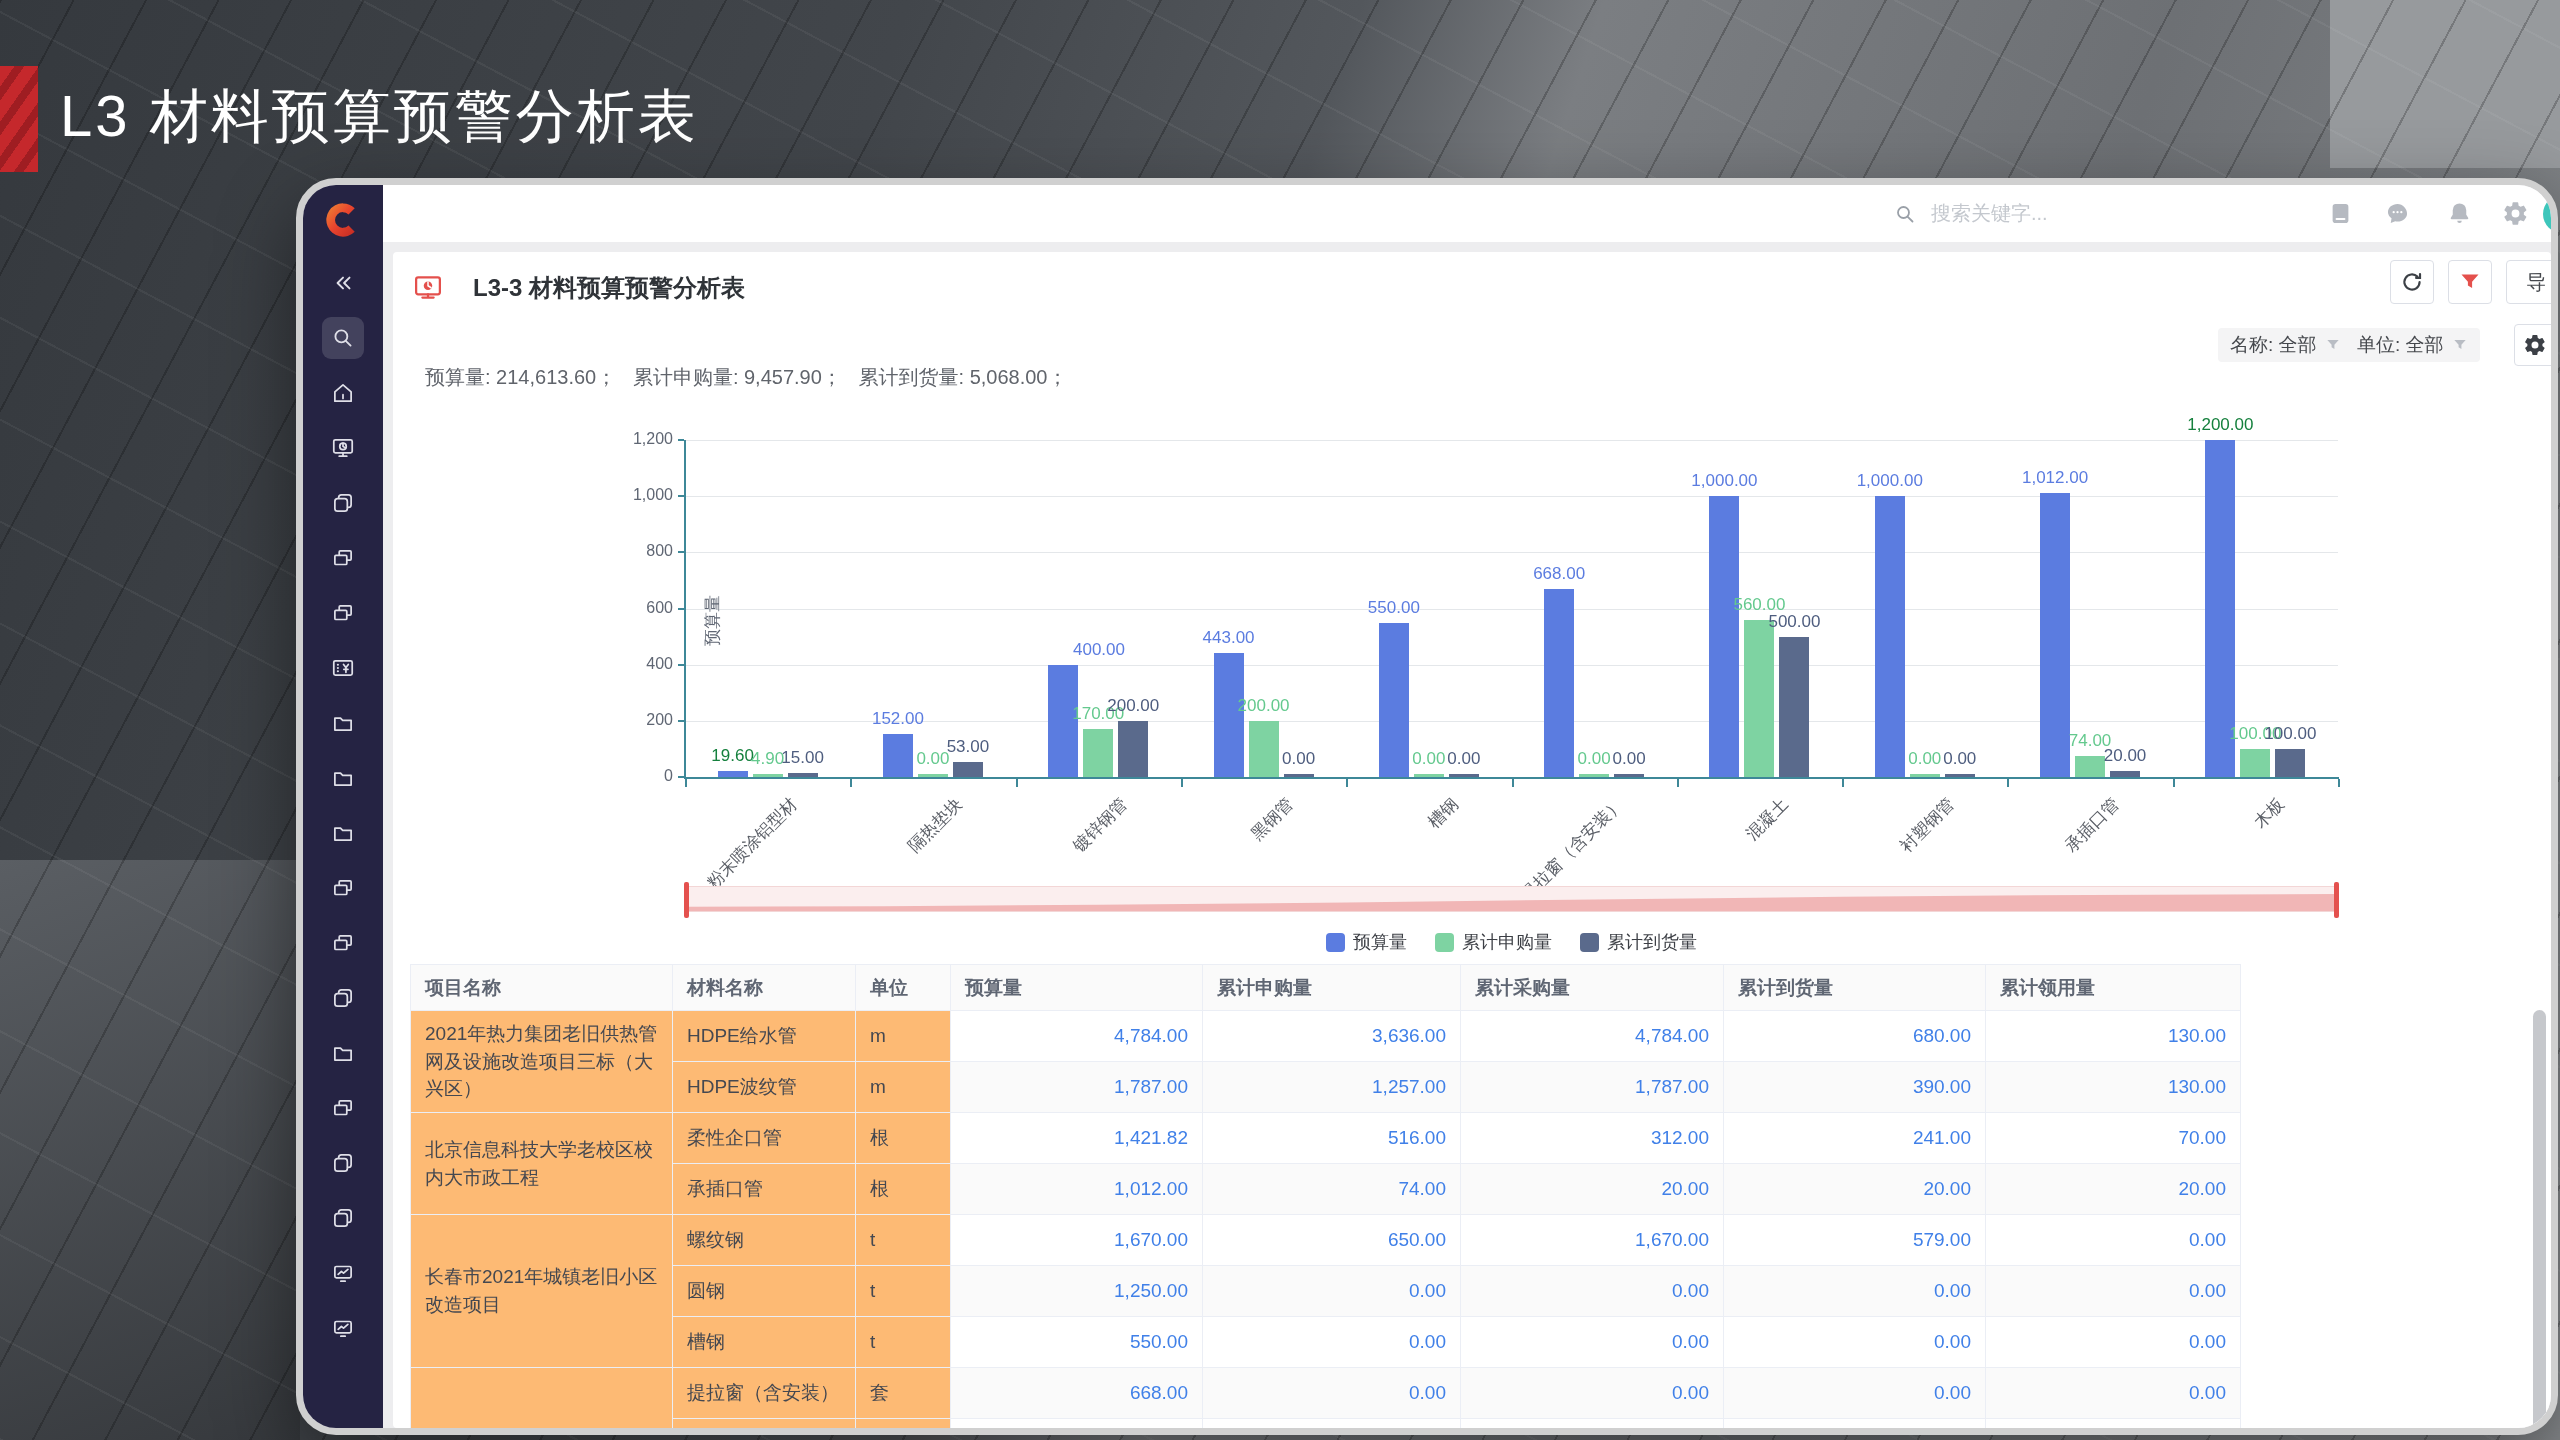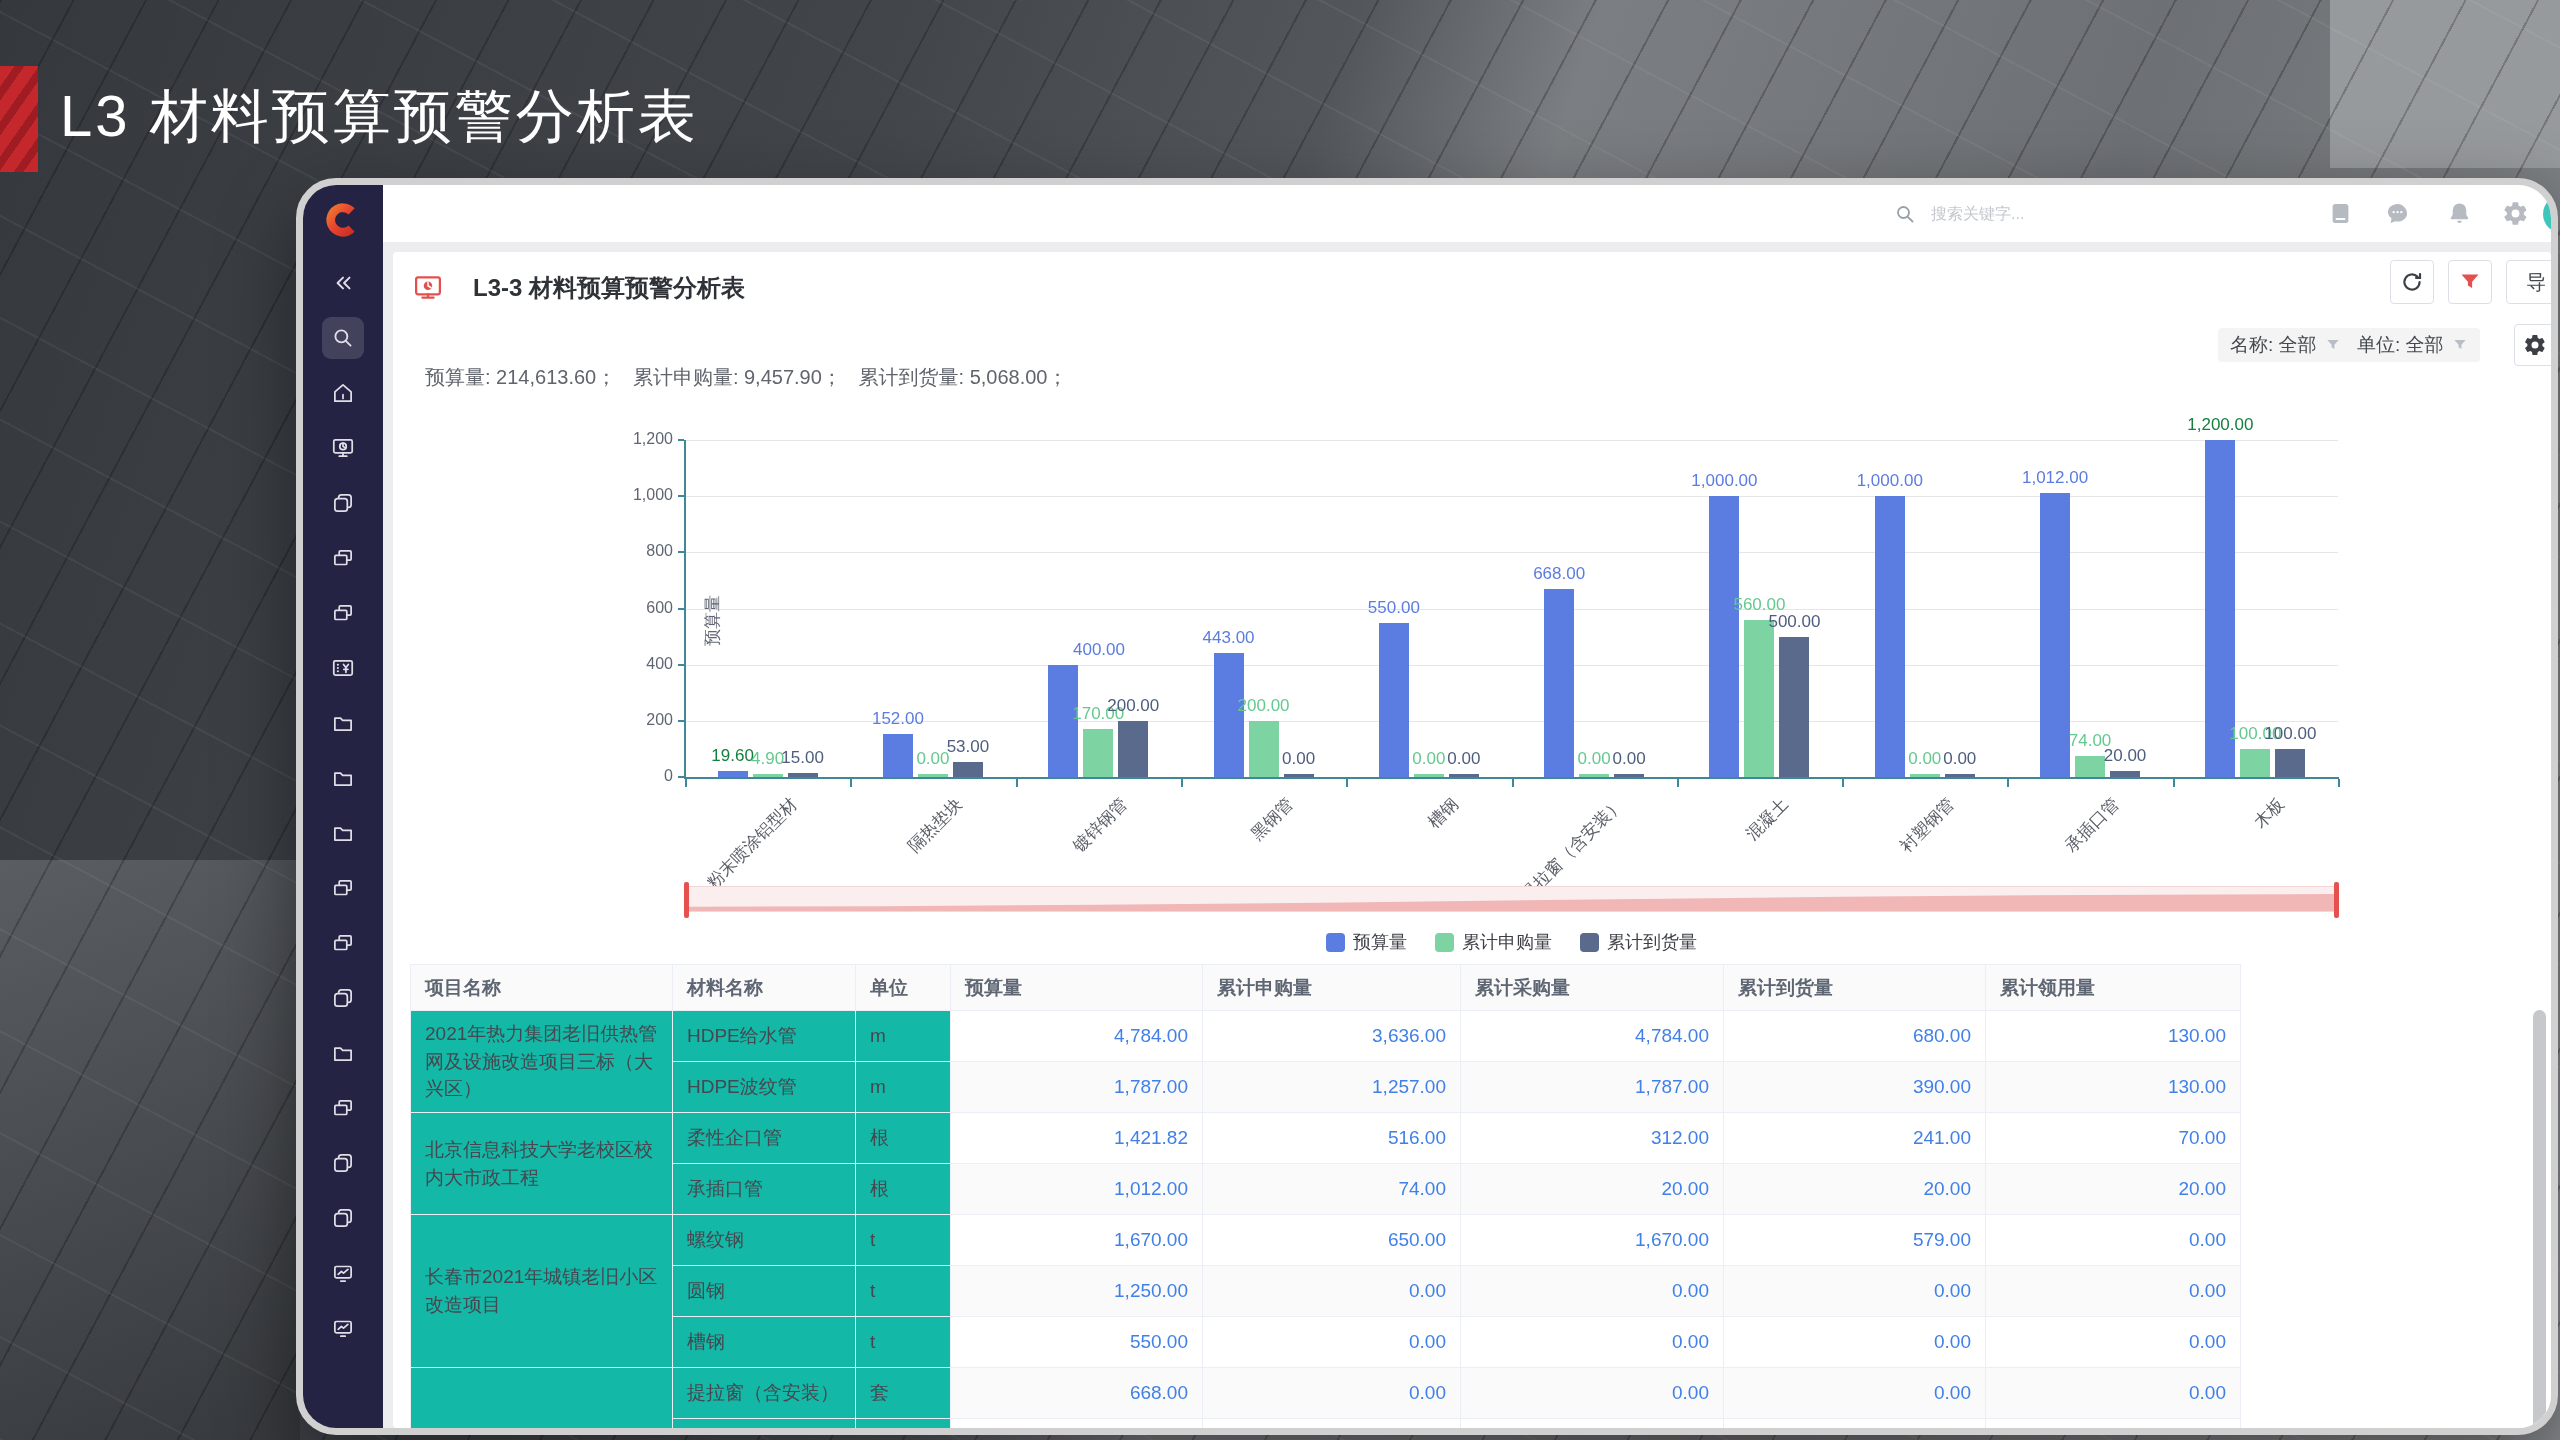--- a/index.html
+++ b/index.html
@@ -32,21 +32,21 @@
   .logo-wrap{height:70px;display:flex;align-items:center;justify-content:center;width:100%;}
   .side-item{height:55px;width:100%;display:flex;align-items:center;justify-content:center;color:#dfdfe8;cursor:pointer;}
   .side-item svg{width:26px;height:26px;}
   .side-item.active .icon-box{background:rgba(255,255,255,.14);border-radius:9px;}
   .icon-box{width:42px;height:42px;display:flex;align-items:center;justify-content:center;}
 
   .main{flex:1;display:flex;flex-direction:column;min-width:0;}
   .topbar{height:57px;background:#fff;position:relative;flex-shrink:0;}
   .search-box{position:absolute;left:1510px;top:0;height:57px;display:flex;align-items:center;gap:12px;}
   .search-box svg{width:24px;height:24px;color:#9aa0a8;}
-  .search-input{border:none;outline:none;font-size:16px;width:330px;color:#737373;background:transparent;
+  .search-input{border:none;outline:none;font-size:20px;width:330px;color:#737373;background:transparent;
     font-family:"Liberation Sans","DejaVu Sans",sans-serif;}
   .search-input::placeholder{color:#c4c8ce;}
   .tb-icon{position:absolute;top:15px;width:27px;height:27px;color:#b6bac1;cursor:pointer;}
   .tb-icon svg{width:27px;height:27px;}
   .avatar{position:absolute;left:2160px;top:10px;width:38px;height:38px;border-radius:50%;background:#3ec6bb;}
 
   .content{flex:1;position:relative;background:#ededef;}
   .card{position:absolute;left:10px;top:10px;width:2158px;bottom:0;background:#fff;border-radius:4px;overflow:hidden;}
 
   .card-header{position:absolute;left:20px;top:14px;height:44px;display:flex;align-items:center;gap:30px;}
@@ -86,21 +86,21 @@
   .legend-swatch{width:19px;height:19px;border-radius:4px;}
   .legend-label{font-size:18px;color:#3c3f45;}
 
   
   .table-wrap{position:absolute;left:17px;top:712px;}
   table{border-collapse:collapse;table-layout:fixed;}
   th,td{border:1px solid #ebeef5;box-sizing:border-box;padding:4px 14px;font-size:19px;overflow:hidden;}
   th{height:46px;background:#fafafa;color:#5f6673;font-weight:700;text-align:left;white-space:nowrap;}
   td{height:51px;color:#454850;line-height:1.45;}
   td.c-num{text-align:right;color:#4080e8;white-space:nowrap;}
-  td.c-side{background:#14b8a6;margin-top:29px;}
+  td.c-side{background:#fdba74;margin-top:29px;}
   tr.odd td.c-num{background:#fff;}
   tr.even td.c-num{background:#fafafa;}
   .v-scroll{position:absolute;left:2140px;top:758px;width:13px;height:420px;background:#c6c8cc;border-radius:7px;cursor:pointer;}
 </style>
 </head>
 <body>
 
 <div class="bg-facet" id="facet-tr"></div>
 <div class="bg-facet" id="facet-bl"></div>
 

